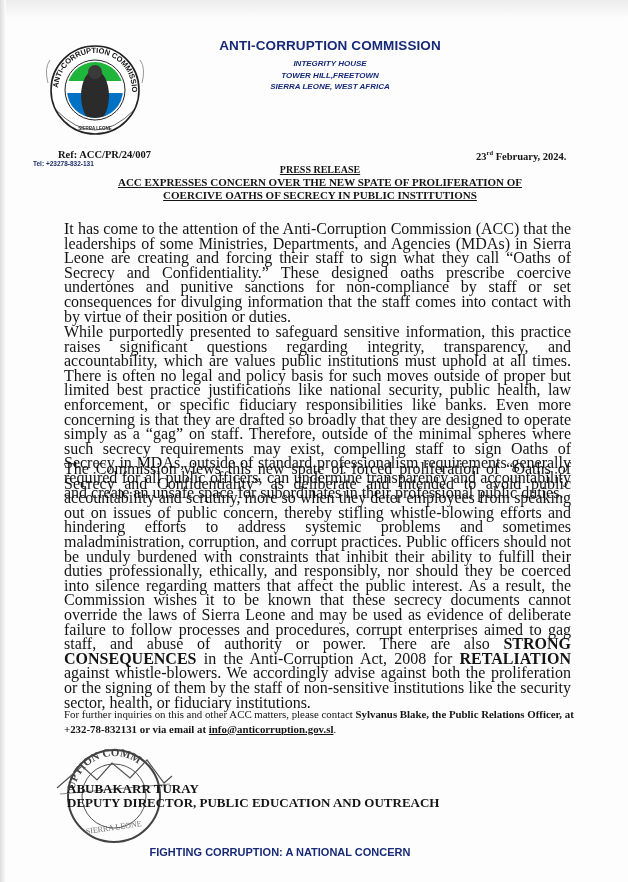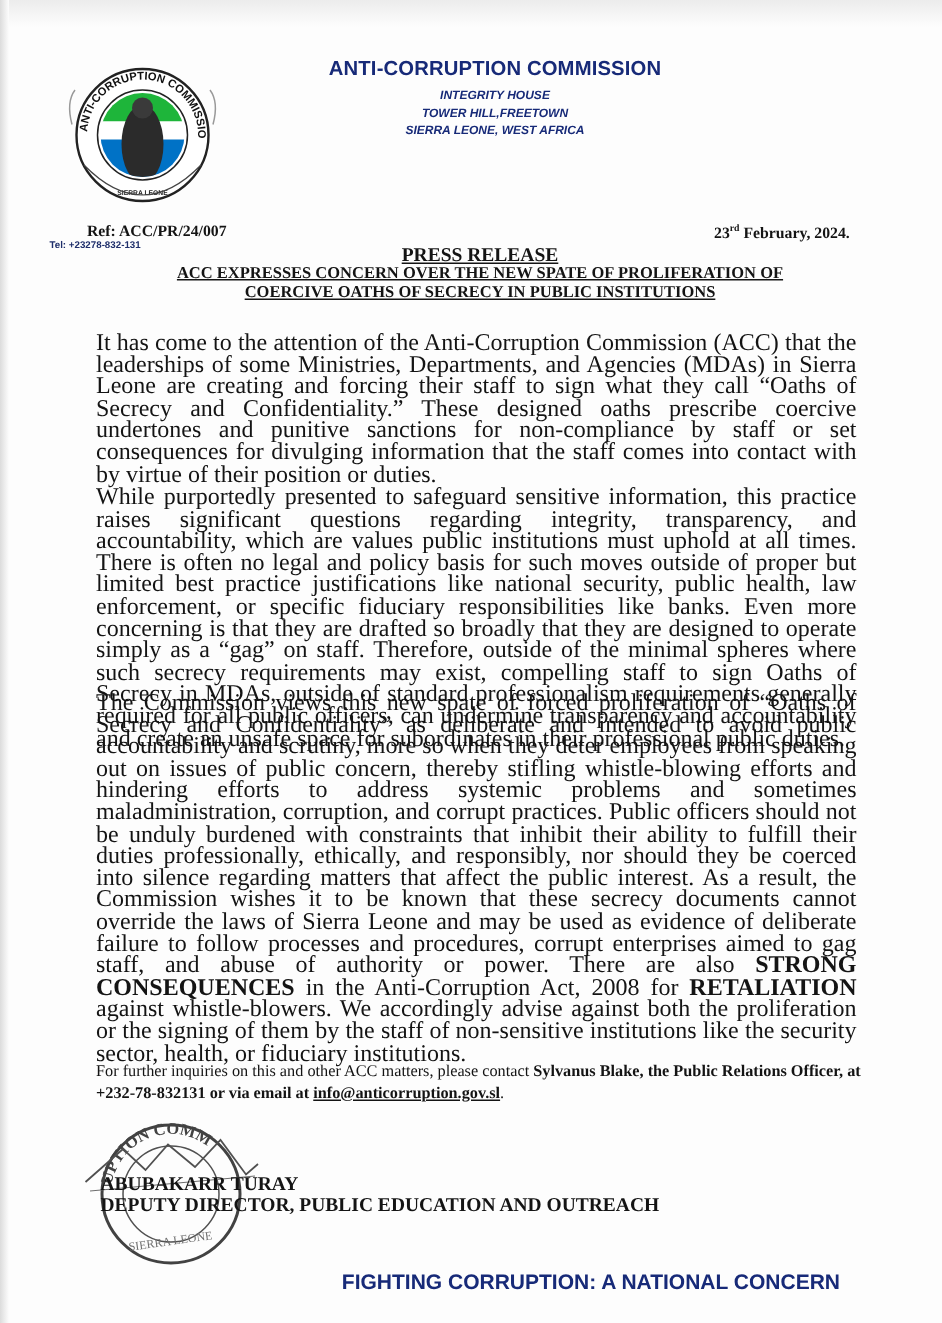--- a/index.html
+++ b/index.html
@@ -26,36 +26,36 @@
   .org .addr { font-size:8px; font-weight:bold; line-height:11.5px; margin-top:5px;font-style:italic; }
 
   
   .ref { position:absolute; left:58px; top:149px; font-size:10.5px; font-weight:bold; }
   .date { position:absolute; left:476px; top:149px; font-size:10.5px; font-weight:bold; }
   .date sup { font-size:6.5px; }
 
   .heading { position:absolute; left:40px; top:163px; width:560px; text-align:center;
     font-size:11px; font-weight:bold; line-height:13px; }
   .heading span { text-decoration: underline; display:block; }
-  .heading .pr { font-size:13px; }
+  .heading .pr { font-size:10px; }
 
   .para { position:absolute; left:64px; width:507px; font-size:16px; line-height:14.6px;
     text-align:justify; margin:0; }
   .p1 { top:222px; }
   .p2 { top:325px; }
   .p3 { top:462px; }
   .contact { position:absolute; left:64px; top:707px; width:520px; font-size:10.85px; line-height:14.6px; margin:0; }
   .contact b { font-weight:bold; }
   .contact a { color:#141414; text-decoration:underline; font-weight:bold; }
 
   .stamp { position:absolute; left:52px; top:738px; width:130px; height:120px; opacity:0.85; }
   .signer { position:absolute; left:67px; top:782px; font-size:13px; font-weight:bold; line-height:14px; }
 
-  .footer { position:absolute; left:0; top:846px; width:560px; text-align:right;
-    font-family:"Liberation Sans", sans-serif; font-size:14px; font-weight:bold; color:#172a78; }
+  .footer { position:absolute; left:0; top:846px; width:560px; text-align:center;
+    font-family:"Liberation Sans", sans-serif; font-size:11px; font-weight:bold; color:#172a78; }
 </style>
 </head>
 <body>
 
 <div class="page">
   <div class="topshade"></div>
   <div class="leftshade"></div>
 
   <svg class="logo" viewBox="0 0 110 110">
     <path d="M8 45 Q4 30 10 22 M102 45 Q106 30 100 22" stroke="#999" stroke-width="1" fill="none"></path>

